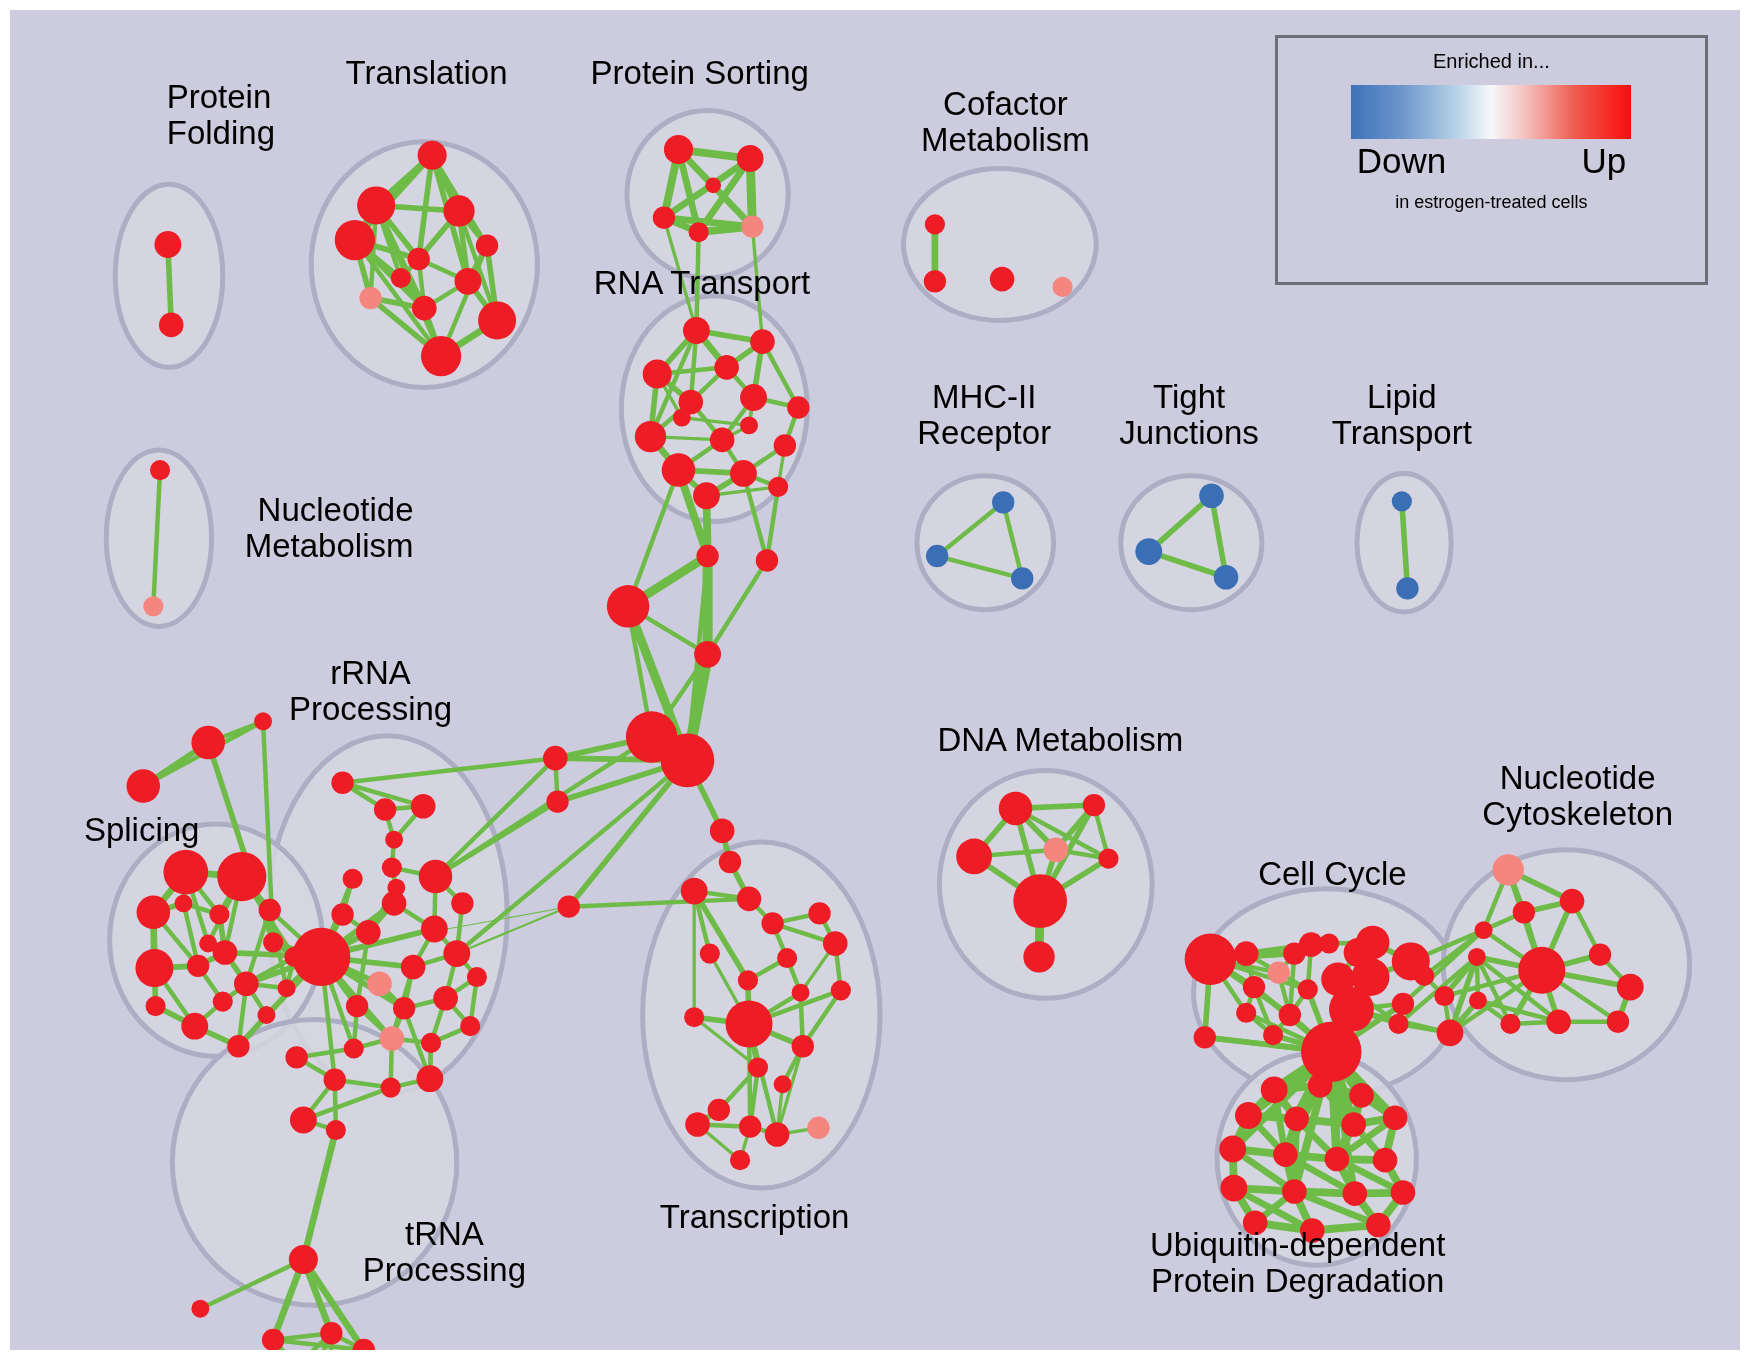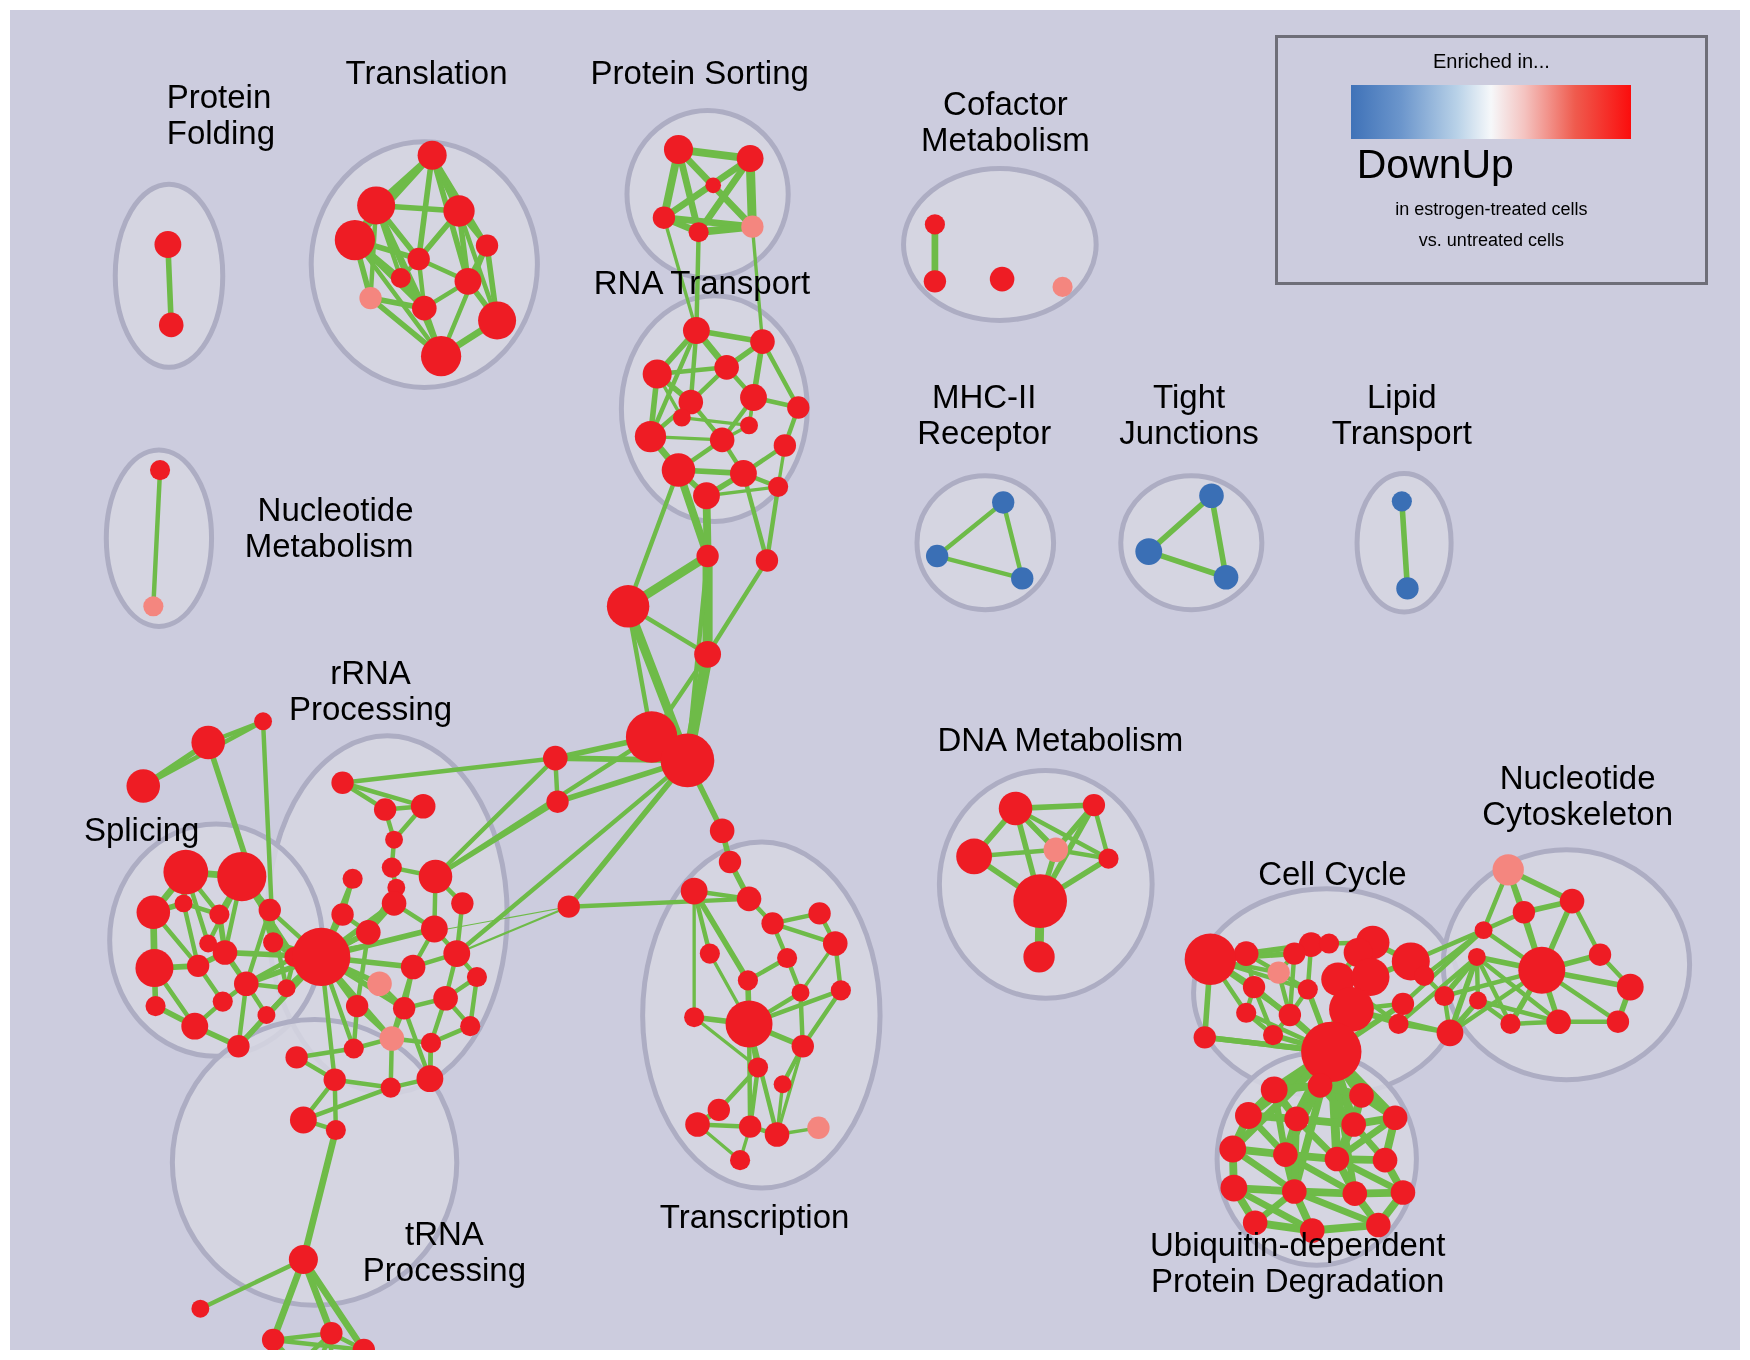--- a/index.html
+++ b/index.html
@@ -5,21 +5,21 @@
   html,body{margin:0;padding:0;background:#ffffff;}
   body{font-family:"Liberation Sans",sans-serif;}
   #stage{position:relative;width:1750px;height:1360px;background:#ffffff;overflow:hidden;}
   #canvas{position:absolute;left:10px;top:10px;width:1730px;height:1340px;background:#ccccde;}
   svg{position:absolute;left:0;top:0;width:100%;height:100%;display:block;}
   .clabel{position:absolute;color:#000;font-size:33px;line-height:36px;font-family:"Liberation Sans",sans-serif;white-space:pre;font-weight:400;}
   .clabel.c{text-align:center;transform:translateX(-50%);}
   #legend{position:absolute;border:3px solid #6e6e78;background:#ccccde;box-sizing:border-box;}
   #legend .ltitle{text-align:center;font-size:20px;color:#000;margin-top:12px;}
   #bar{height:54px;margin:12px auto 0 auto;background:linear-gradient(to right,#3f72b8 0%,#6c96cc 18%,#b9d2e8 38%,#f6f8fa 50%,#f4c3c0 62%,#ef5b4e 80%,#fb0d0d 100%);}
-  #lrow{display:flex;justify-content:flex-start;font-size:41px;color:#000;margin-top:2px;}
+  #lrow{display:flex;justify-content:space-between;font-size:35px;color:#000;margin-top:2px;}
   #lsub{text-align:center;font-size:18px;line-height:31px;color:#000;margin-top:6px;}
 </style>
 </head>
 <body>
 
 <div id="stage">
   <div id="canvas">
     <svg id="net" viewBox="0 0 1730 1340" preserveAspectRatio="none" xmlns="http://www.w3.org/2000/svg">
       <g id="g-groups">
           <ellipse cx="159.0032362459547" cy="265.76666666666665" rx="53.747572815533985" ry="91.56666666666666" fill="#d6d6e2" fill-opacity="0.85" stroke="#adadc3" stroke-width="5"></ellipse>
@@ -724,17 +724,16 @@
 
     <div id="legend" style="left: 1265.31px; top: 24.5667px; width: 432.22px; height: 250.133px; border-color: rgb(110, 110, 120);">
       <div class="ltitle">Enriched in...</div>
       <div id="bar" style="width: 279.935px;"></div>
       <div id="lrow" style="padding: 0px 78.3819px;">
         <span>Down</span>
         <span>Up</span>
       </div>
       <div id="lsub">
         <div>in estrogen-treated cells</div>
-        <div>vs. untreated cells</div>
       </div>
     </div>
   </div>
 </div>
 
 </body></html>

